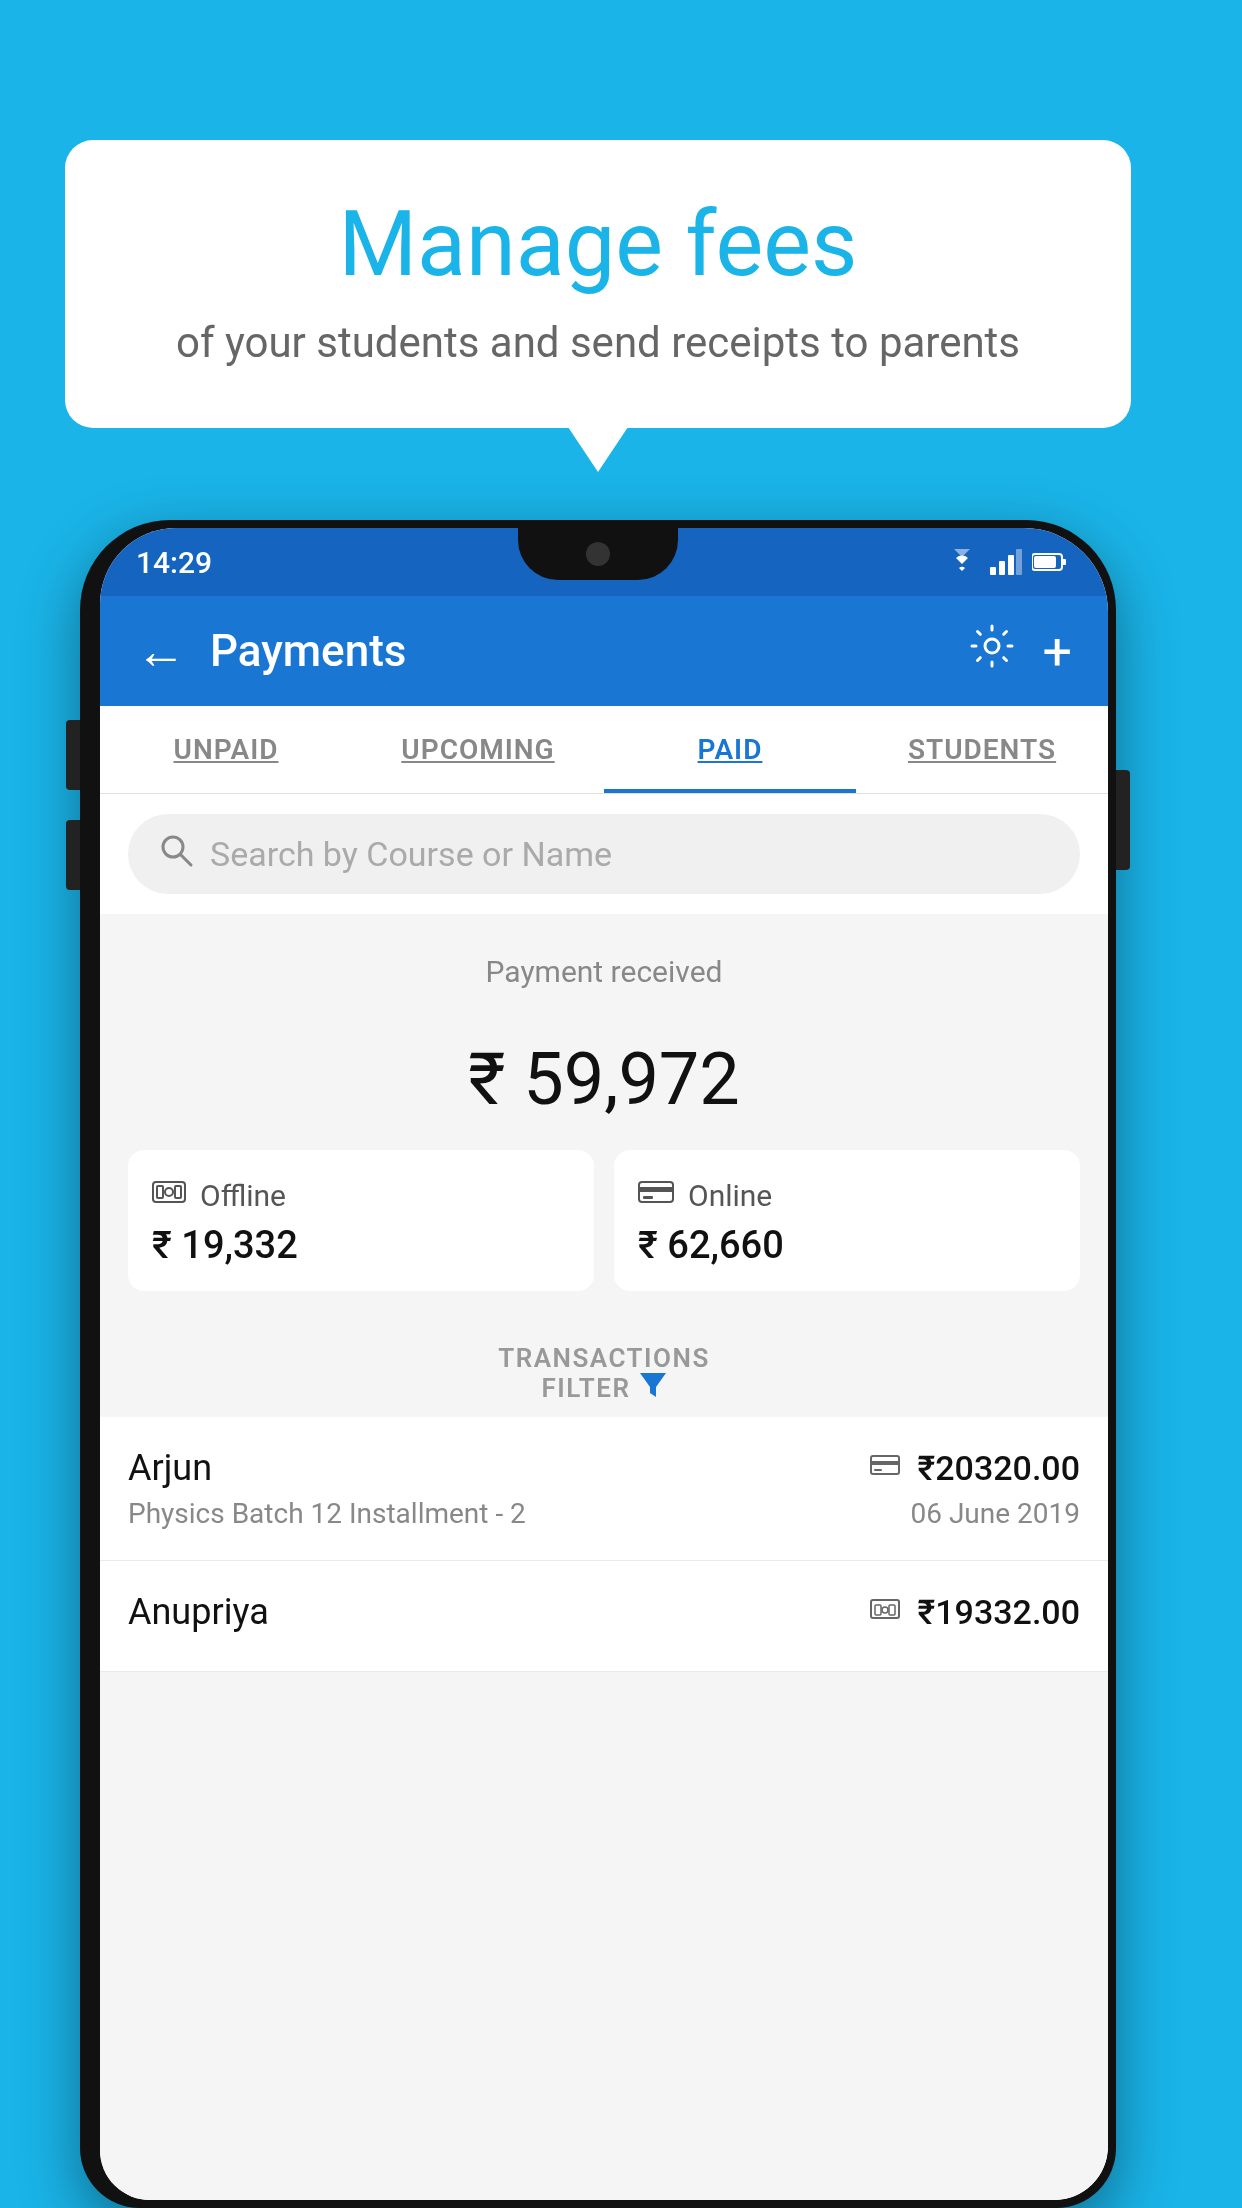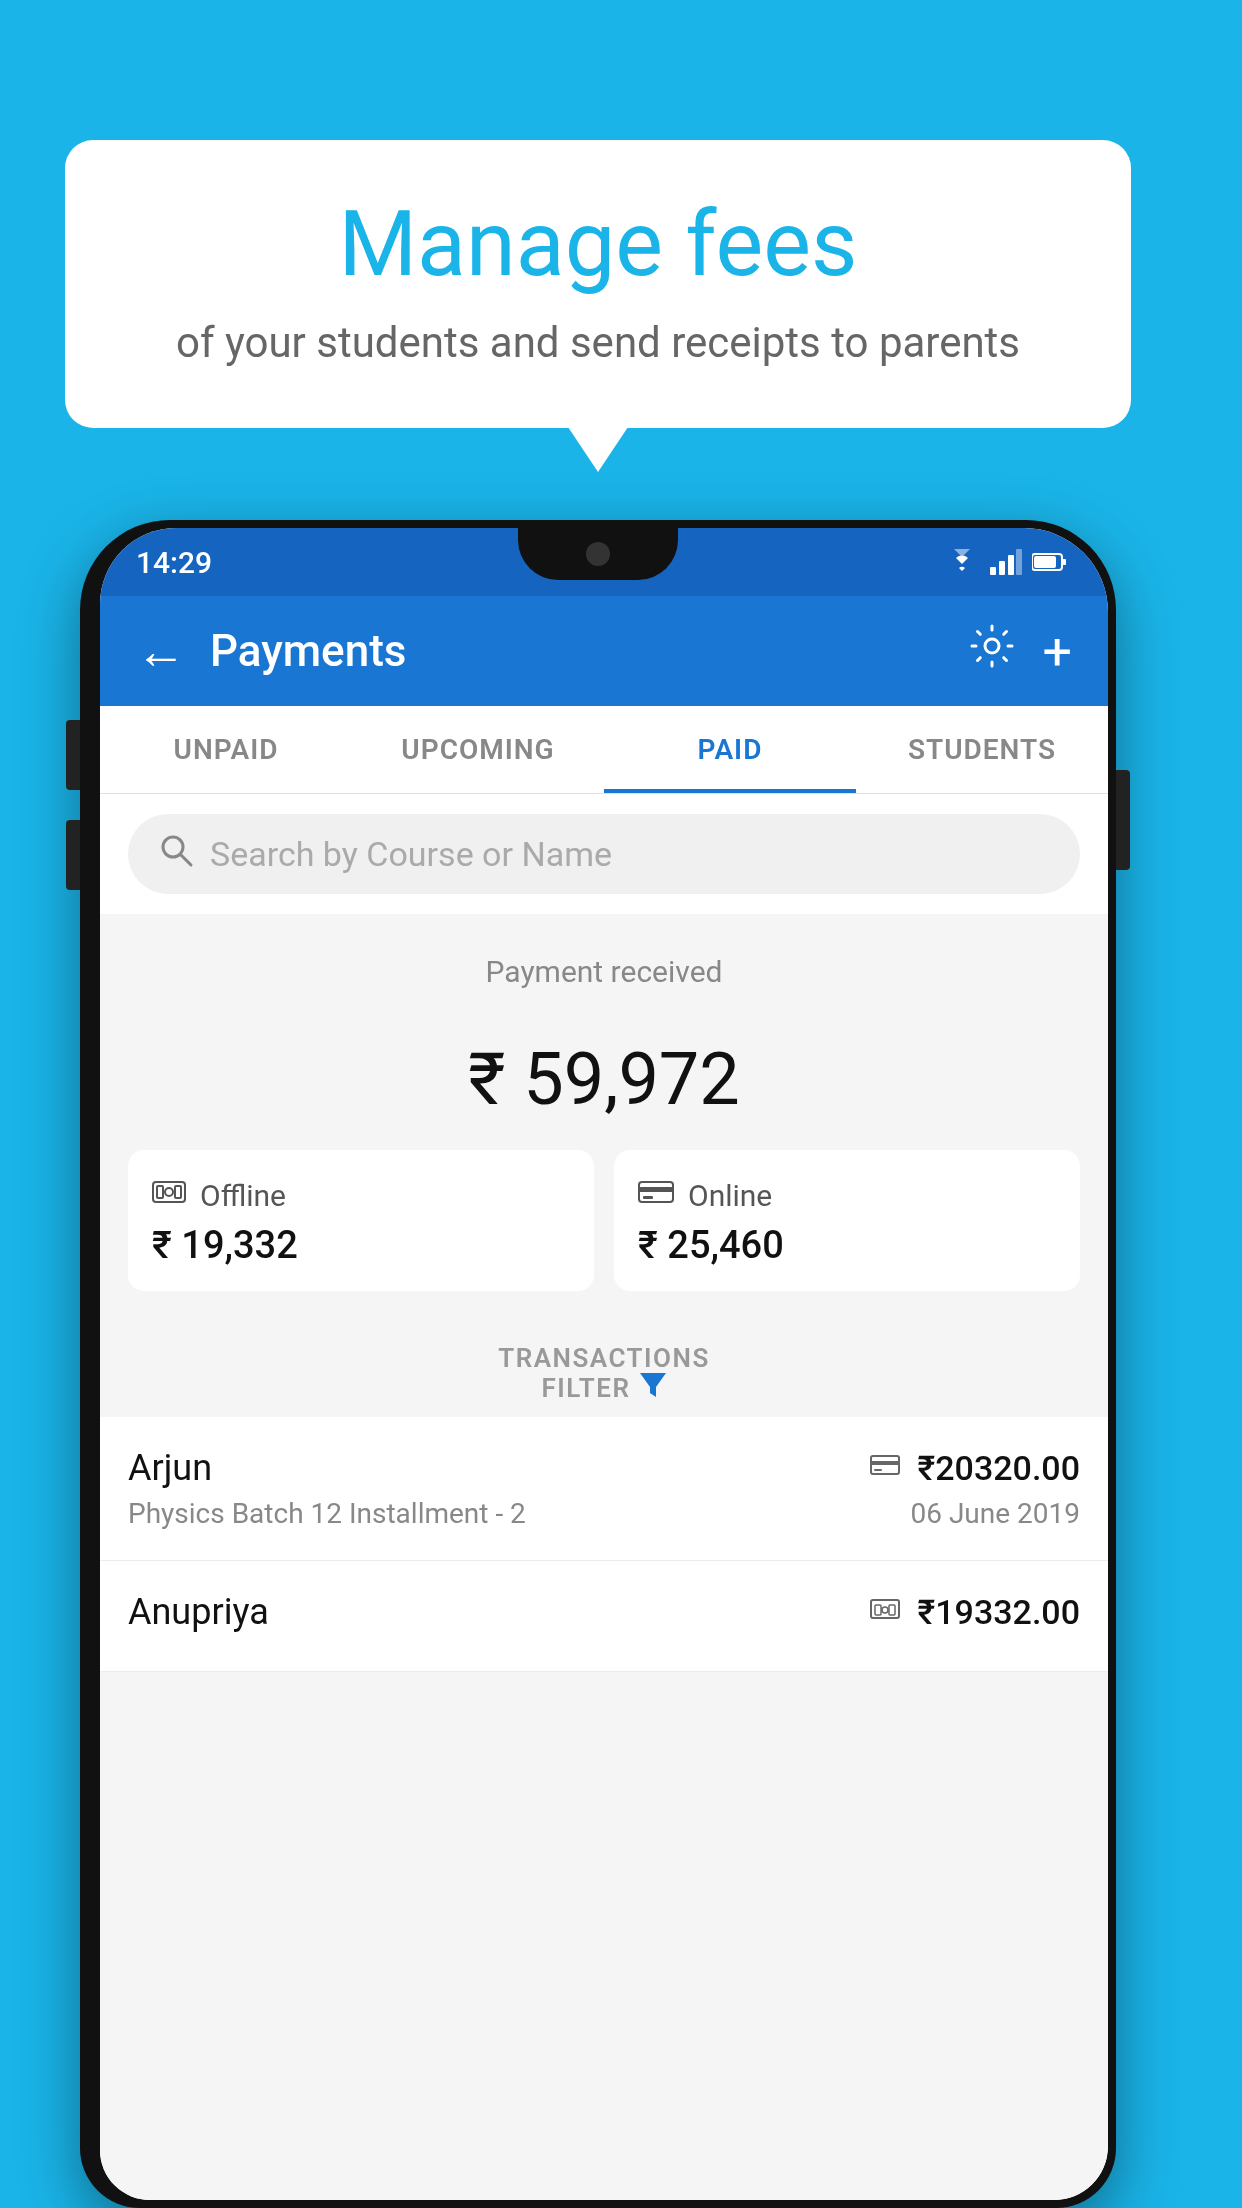--- a/index.html
+++ b/index.html
@@ -176,20 +176,21 @@
       flex: 1;
       display: flex;
       align-items: center;
       justify-content: center;
       font-size: 28px;
       font-weight: 600;
       color: #888;
       letter-spacing: 1px;
       cursor: pointer;
       position: relative;
+      text-decoration: underline;
     }
 
     .tab.active {
       color: #1976d2;
     }
 
     .tab.active::after {
       content: '';
       position: absolute;
       bottom: 0;
@@ -528,21 +529,21 @@
                 <div class="card-row">
                   <span class="card-icon">
                     <svg width="36" height="28" viewBox="0 0 36 28" fill="none">
                       <rect x="1" y="4" width="34" height="20" rx="3" stroke="#555" stroke-width="2"></rect>
                       <rect x="1" y="9" width="34" height="5" fill="#555"></rect>
                       <rect x="5" y="18" width="10" height="3" rx="1" fill="#555"></rect>
                     </svg>
                   </span>
                   <span class="card-label">Online</span>
                 </div>
-                <div class="card-amount">₹ 25,460</div>
+                <div class="card-amount">₹ 62,660</div>
               </div>
             </div>
           </div>
 
           <div class="transactions-header">
             <span class="transactions-label">TRANSACTIONS</span>
             <div class="filter-btn">
               <span>FILTER</span>
               <span>
                 <svg width="26" height="24" viewBox="0 0 26 24" fill="#1976d2">

